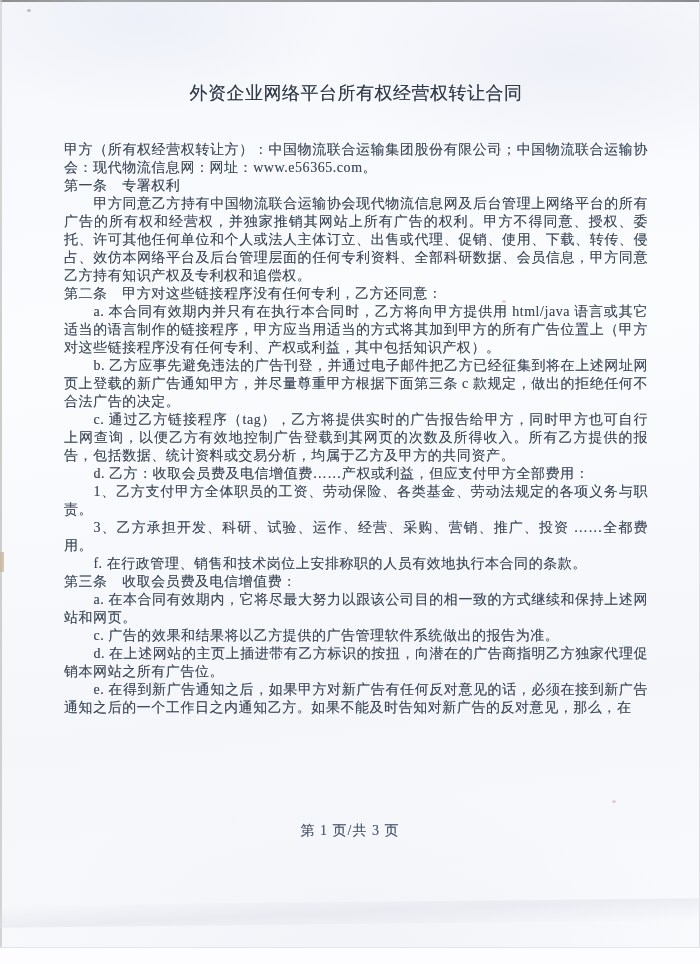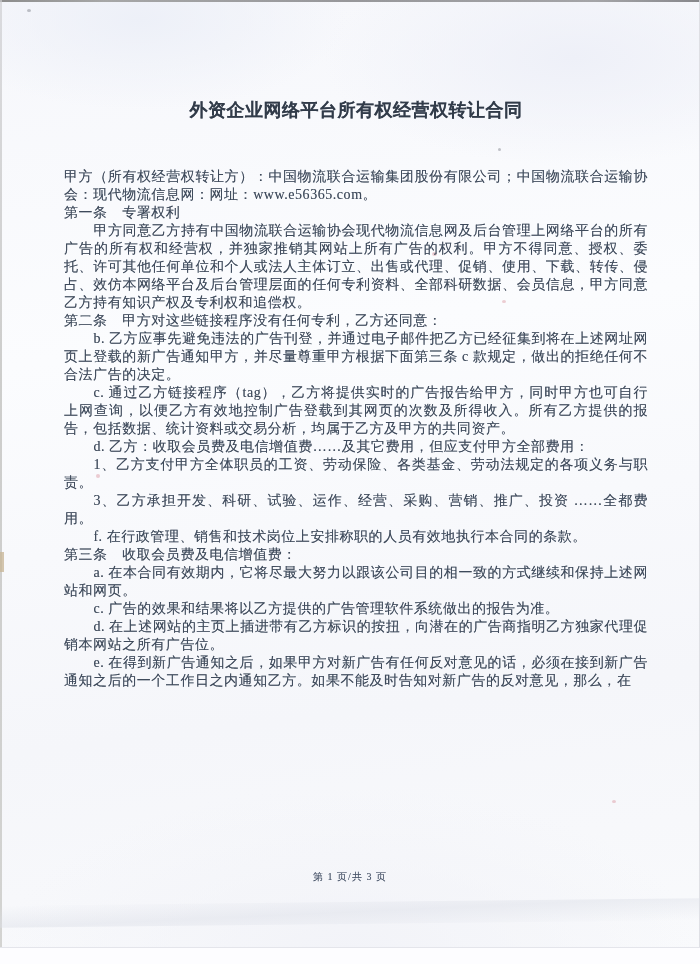--- a/index.html
+++ b/index.html
@@ -37,42 +37,42 @@
   .speck.gray{background:rgba(120,124,134,.45);}
 
   
   .doc{
     position:absolute;
     left:64px;right:52px;top:80px;
     color:#3e4a5b;
     text-shadow:0 0 .5px rgba(62,74,91,.5);
   }
   .doc-title{
-    margin:17px;
+    margin:0;
     font-size:18px;line-height:27px;
-    font-weight:bold;
+    font-weight:normal;
     letter-spacing:.5px;
     text-align:center;
     color:#313b49;
     text-shadow:0 0 .6px rgba(49,59,73,.65);
   }
-  .doc-body{margin-top:44px;}
+  .doc-body{margin-top:34px;}
   .para{
     margin:0;
     font-size:14px;
     line-height:18px;
     letter-spacing:.55px;
     text-align:justify;
     text-justify:inter-character;
   }
   .para.indent{text-indent:2.1em;}
   .page-footer{
-    position:absolute;left:0;right:0;top:870px;
+    position:absolute;left:0;right:0;top:822px;
     text-align:center;
-    font-size:10px;
+    font-size:14px;
     letter-spacing:1px;
     color:#49556a;
     text-shadow:0 0 .5px rgba(73,85,106,.5);
   }
 </style>
 </head>
 <body>
 
 <div class="scan-page">
 
@@ -89,23 +89,24 @@
   <div class="speck gray" style="left:498px;top:148px;width:3px;height:3px;"></div>
   <div class="scanner-strip"></div>
 
   <div class="doc">
     <h1 class="doc-title">外资企业网络平台所有权经营权转让合同</h1>
     <div class="doc-body">
         <p class="para">甲方（所有权经营权转让方）：中国物流联合运输集团股份有限公司；中国物流联合运输协会：现代物流信息网：网址：www.e56365.com。</p>
         <p class="para">第一条　专署权利</p>
         <p class="para indent">甲方同意乙方持有中国物流联合运输协会现代物流信息网及后台管理上网络平台的所有广告的所有权和经营权，并独家推销其网站上所有广告的权利。甲方不得同意、授权、委托、许可其他任何单位和个人或法人主体订立、出售或代理、促销、使用、下载、转传、侵占、效仿本网络平台及后台管理层面的任何专利资料、全部科研数据、会员信息，甲方同意乙方持有知识产权及专利权和追偿权。</p>
         <p class="para">第二条　甲方对这些链接程序没有任何专利，乙方还同意：</p>
+        <p class="para indent">a. 本合同有效期内并只有在执行本合同时，乙方将向甲方提供用 html/java 语言或其它适当的语言制作的链接程序，甲方应当用适当的方式将其加到甲方的所有广告位置上（甲方对这些链接程序没有任何专利、产权或利益，其中包括知识产权）。</p>
         <p class="para indent">b. 乙方应事先避免违法的广告刊登，并通过电子邮件把乙方已经征集到将在上述网址网页上登载的新广告通知甲方，并尽量尊重甲方根据下面第三条 c 款规定，做出的拒绝任何不合法广告的决定。</p>
         <p class="para indent">c. 通过乙方链接程序（tag），乙方将提供实时的广告报告给甲方，同时甲方也可自行上网查询，以便乙方有效地控制广告登载到其网页的次数及所得收入。所有乙方提供的报告，包括数据、统计资料或交易分析，均属于乙方及甲方的共同资产。</p>
-        <p class="para indent">d. 乙方：收取会员费及电信增值费……及其它费用，但应支付甲方全部费用：</p>
+        <p class="para indent">d. 乙方：收取会员费及电信增值费……产权或利益，但应支付甲方全部费用：</p>
         <p class="para indent">1、乙方支付甲方全体职员的工资、劳动保险、各类基金、劳动法规定的各项义务与职责。</p>
         <p class="para indent">3、乙方承担开发、科研、试验、运作、经营、采购、营销、推广、投资 ……全都费用。</p>
         <p class="para indent">f. 在行政管理、销售和技术岗位上安排称职的人员有效地执行本合同的条款。</p>
         <p class="para">第三条　收取会员费及电信增值费：</p>
         <p class="para indent">a. 在本合同有效期内，它将尽最大努力以跟该公司目的相一致的方式继续和保持上述网站和网页。</p>
         <p class="para indent">c. 广告的效果和结果将以乙方提供的广告管理软件系统做出的报告为准。</p>
         <p class="para indent">d. 在上述网站的主页上插进带有乙方标识的按扭，向潜在的广告商指明乙方独家代理促销本网站之所有广告位。</p>
         <p class="para indent">e. 在得到新广告通知之后，如果甲方对新广告有任何反对意见的话，必须在接到新广告通知之后的一个工作日之内通知乙方。如果不能及时告知对新广告的反对意见，那么，在</p>
       </div>
   </div>

